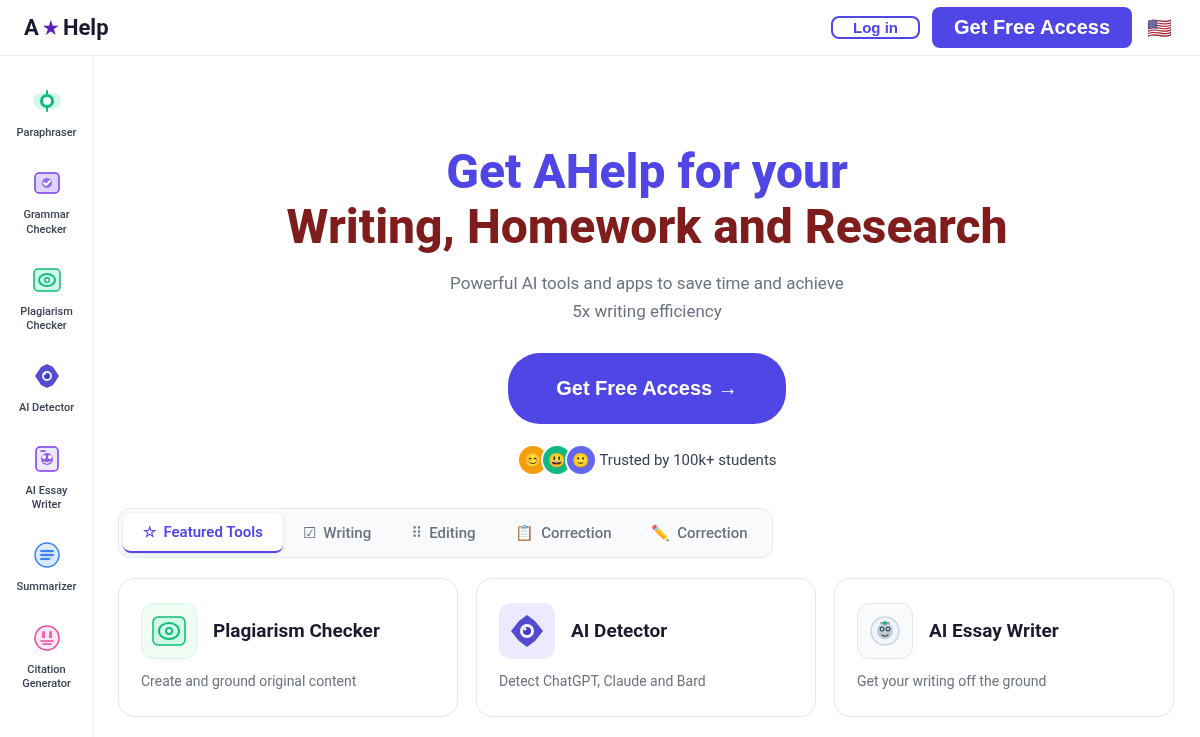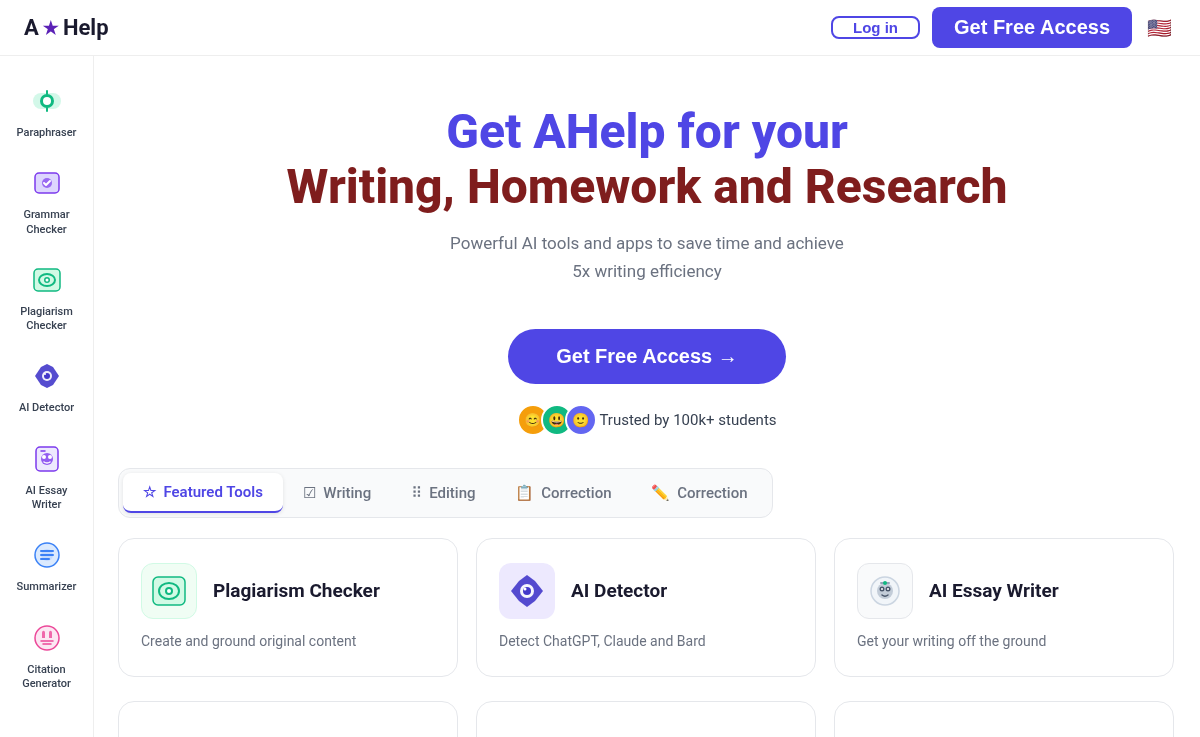--- a/index.html
+++ b/index.html
@@ -42,27 +42,27 @@
     .sidebar-icon { width: 38px; height: 38px; display: flex; align-items: center; justify-content: center; }
     .sidebar-label { font-size: 11px; color: #374151; font-weight: 500; line-height: 1.3; }
 
     
     .main { flex: 1; overflow-y: auto; }
 
     
     .hero {
       text-align: center; padding: 48px 40px 32px;
     }
-    .hero-title-accent { font-size: 48px; font-weight: 800; color: #4f46e5; line-height: 1.15; }
+    .hero-title-accent { font-size: 48px; font-weight: 800; color: #4f46e5; line-height: 1.15; margin-top: 40px; }
     .hero-title-main { font-size: 48px; font-weight: 800; color: #7f1d1d; line-height: 1.15; margin-bottom: 16px; }
-    .hero-subtitle { font-size: 17px; color: #6b7280; line-height: 1.6; margin-bottom: 44px; }
+    .hero-subtitle { font-size: 17px; color: #6b7280; line-height: 1.6; margin-bottom: 28px; }
     .btn-hero {
       display: inline-flex; align-items: center; gap: 10px;
       background: #4f46e5; color: #fff; border: none;
-      padding: 16px 48px; border-radius: 32px; font-size: 20px; font-weight: 700; cursor: pointer;
+      padding: 24px 48px; border-radius: 32px; font-size: 20px; font-weight: 700; cursor: pointer;
       margin-bottom: 20px;
     }
     .trusted { display: flex; align-items: center; justify-content: center; gap: 10px; font-size: 15px; color: #374151; }
     .avatars { display: flex; }
     .avatar { width: 32px; height: 32px; border-radius: 50%; border: 2px solid #fff; margin-right: -8px; overflow: hidden; }
     .avatar-1 { background: #f59e0b; }
     .avatar-2 { background: #10b981; }
     .avatar-3 { background: #6366f1; }
     .avatar-face { width: 100%; height: 100%; display: flex; align-items: center; justify-content: center; font-size: 14px; }
 

